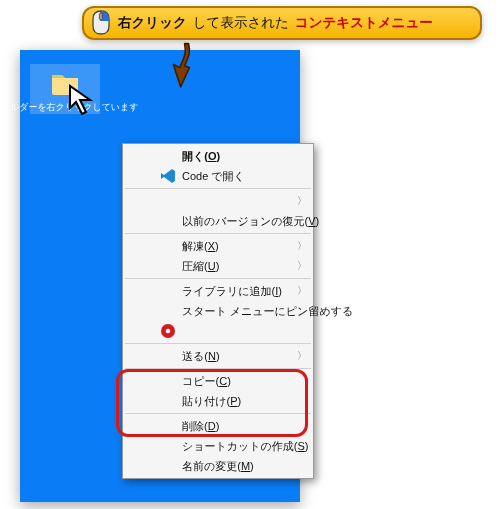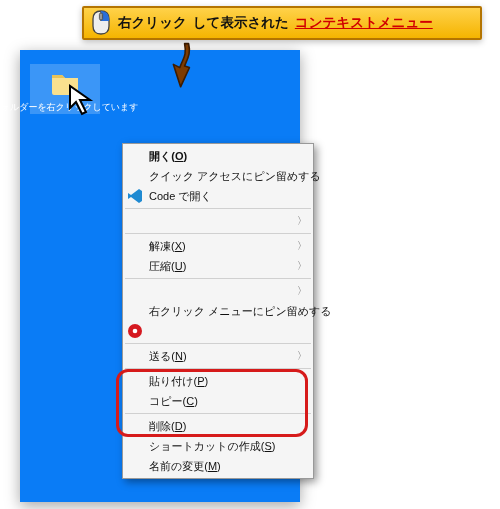--- a/index.html
+++ b/index.html
@@ -7,35 +7,35 @@
 
     
     .callout {
       position: absolute;
       top: 6px;
       left: 82px;
       right: 18px;
       height: 34px;
       background: linear-gradient(#ffd24a, #f5b400);
       border: 2px solid #b47400;
-      border-radius: 2px;
+      border-radius: 12px;
       display: flex;
       align-items: center;
       gap: 6px;
       padding: 0 8px 0 6px;
       font-size: 13.5px;
       font-weight: 700;
       color: #111;
       box-shadow: 0 2px 6px rgba(0,0,0,.25);
       z-index: 10;
     }
     .callout .mouse-icon { width: 22px; height: 26px; flex: 0 0 auto; }
     .callout .txt1 { color:#111; }
-    .callout .txt2 { color:#111; font-weight:700; }
-    .callout .txt3 { color:#d10000;text-decoration:underline; }
+    .callout .txt2 { color:#111; font-weight:400; }
+    .callout .txt3 { color:#d10000; }
 
     
     .desktop {
       position: absolute;
       top: 50px;
       left: 20px;
       width: 280px;
       height: 452px;
       background: #0a7cf6;
       box-shadow: 0 4px 14px rgba(0,0,0,.35);
@@ -74,20 +74,21 @@
       color: #111;
       z-index: 5;
     }
     .mi {
       position: relative;
       height: 20px;
       line-height: 20px;
       padding: 0 18px 0 26px;
       cursor: default;
       white-space: nowrap;
+      margin-left: 33px;
     }
     .mi u { text-decoration: underline; }
     .mi .chev {
       position: absolute; right: 6px; top: 50%; transform: translateY(-50%);
       font-size: 10px; color:#555;
     }
     .mi .mico {
       position: absolute; left: 4px; top: 50%; transform: translateY(-50%);
       width: 16px; height: 16px;
     }
@@ -131,63 +132,64 @@
       <path d="M3 7 h10 l3 3 H3 Z" fill="#e8c35a"></path>
     </svg>
     <div class="folder-label">フォルダーを右クリックしています</div>
     <svg class="folder-cursor" viewBox="0 0 16 16">
       <path d="M1 1 L1 12 L4 9 L7 15 L9 14 L6 8 L11 8 Z" fill="#fff" stroke="#000" stroke-width="1"></path>
     </svg>
   </div>
 
   <div class="ctxmenu">
     <div class="mi"><b>開く(<u>O</u>)</b></div>
-    <div class="mi">クイック アクセスにピン留めする</div>
     <div class="mi">
       <span class="mico">
         <svg viewBox="0 0 16 16">
             <path d="M12 1 L15 3 V13 L12 15 L4 9 L1 11 V5 L4 7 Z" fill="#1f8ad2"></path>
           </svg>
       </span>
       <span>Code で開く</span>
     </div>
     <div class="sep"></div>
     <div class="mi">
       <span class="chev">〉</span>
     </div>
+    <div class="mi">以前のバージョンの復元(<u>V</u>)</div>
     <div class="sep"></div>
     <div class="mi">
       <span>解凍(<u>X</u>)</span>
       <span class="chev">〉</span>
     </div>
     <div class="mi">
       <span>圧縮(<u>U</u>)</span>
       <span class="chev">〉</span>
     </div>
     <div class="sep"></div>
     <div class="mi">
+      <span>ライブラリに追加(<u>I</u>)</span>
       <span class="chev">〉</span>
     </div>
-    <div class="mi">右クリック メニューにピン留めする</div>
+    <div class="mi">スタート メニューにピン留めする</div>
     <div class="mi">
       <span class="mico">
         <svg viewBox="0 0 16 16">
             <circle cx="8" cy="8" r="7" fill="#d51920"></circle>
             <circle cx="8" cy="8" r="2.3" fill="#fff"></circle>
           </svg>
       </span>
     </div>
     <div class="sep"></div>
     <div class="mi">
       <span>送る(<u>N</u>)</span>
       <span class="chev">〉</span>
     </div>
     <div class="sep"></div>
+    <div class="mi">コピー(<u>C</u>)</div>
     <div class="mi">貼り付け(<u>P</u>)</div>
-    <div class="mi">コピー(<u>C</u>)</div>
     <div class="sep"></div>
     <div class="mi">削除(<u>D</u>)</div>
     <div class="mi">ショートカットの作成(<u>S</u>)</div>
     <div class="mi">名前の変更(<u>M</u>)</div>
 
   </div>
 </div>
 
 <div class="highlight-ring" style="top:369px; left:116px; width:192px; height:68px;"></div>
 

